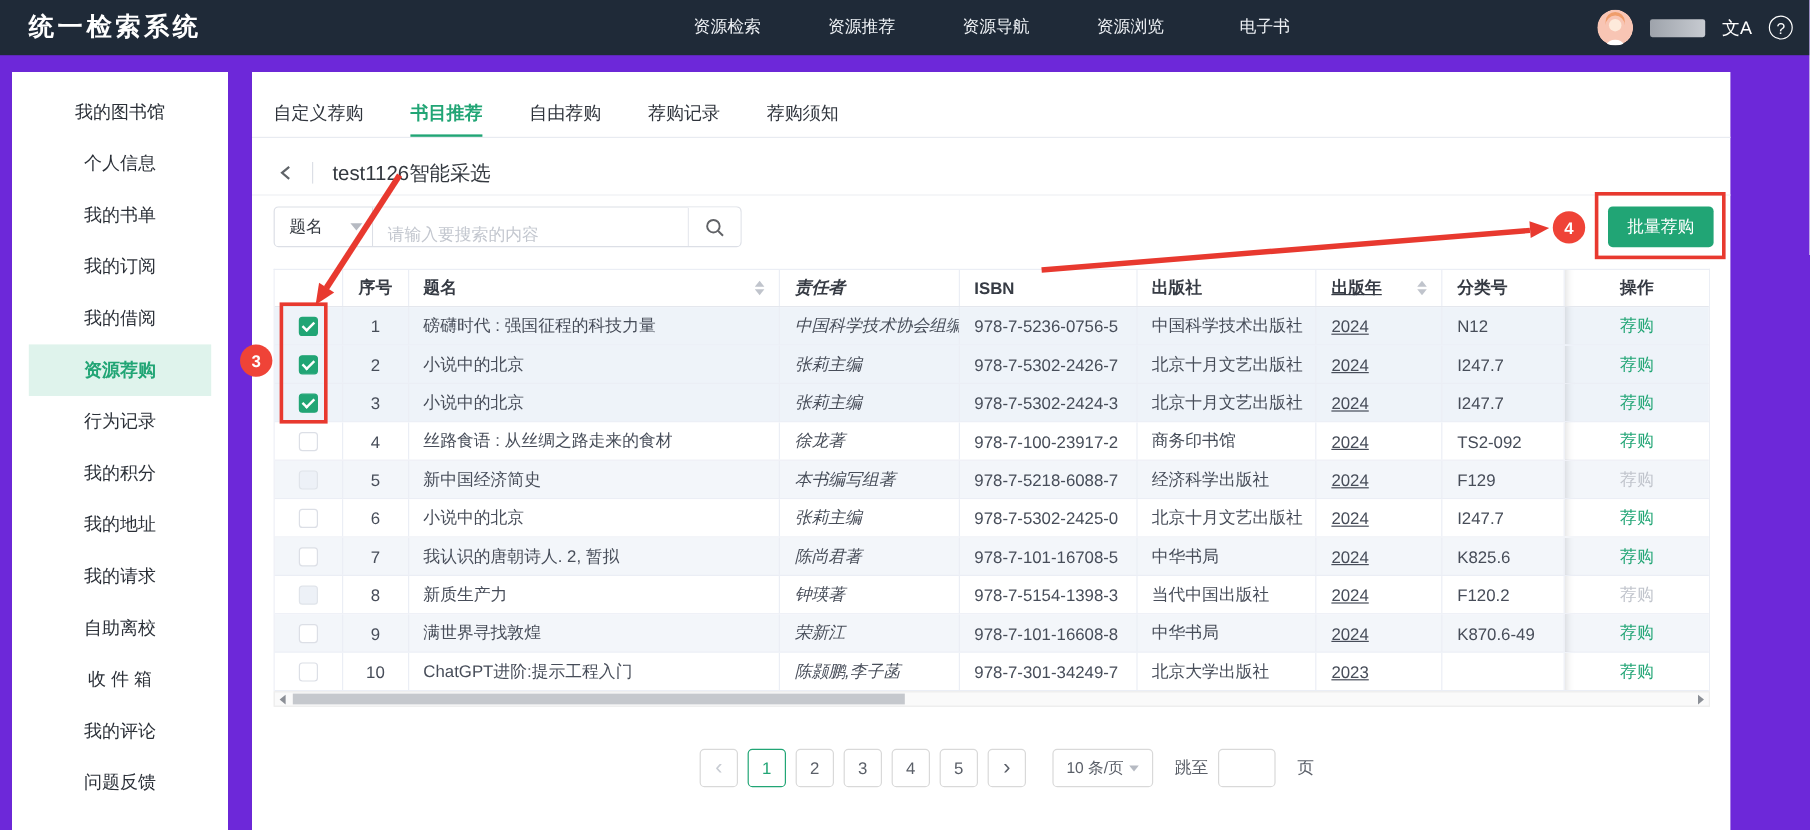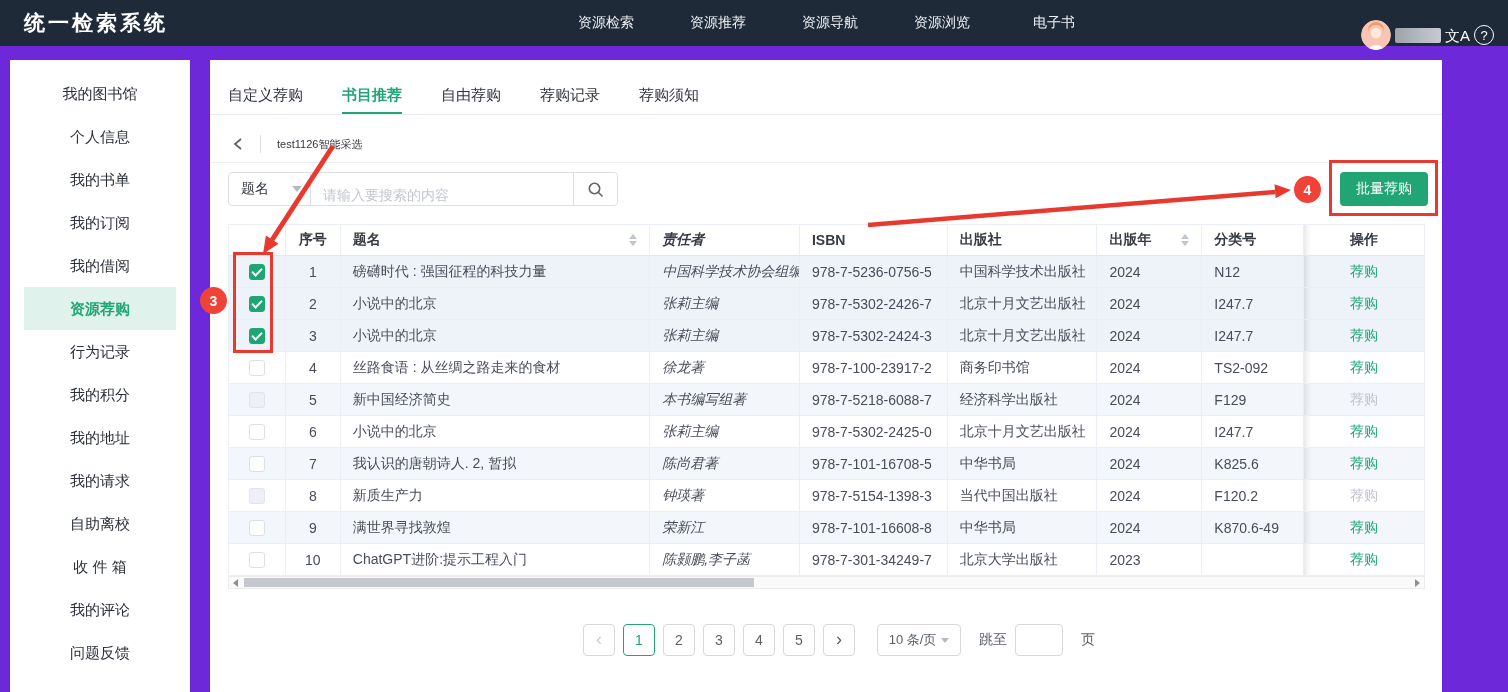--- a/index.html
+++ b/index.html
@@ -17,21 +17,21 @@
   *{margin:0;padding:0;box-sizing:border-box;}
   body{background:#dfe2e8;font-family:"Liberation Sans","DejaVu Sans",sans-serif;}
   .page{position:relative;width:1508px;height:692px;background:#6d28d9;overflow:hidden;}
 
   
   .navbar{position:absolute;left:0;top:0;width:1508px;height:46px;background:#1f2a38;}
   .nav-title{position:absolute;left:24px;top:0;height:46px;line-height:46px;color:#fff;
     font-size:21px;font-weight:bold;letter-spacing:3px;}
   .nav-menu{position:absolute;left:578px;top:0;height:46px;display:flex;gap:56px;align-items:center;}
   .nav-item{color:#eef1f5;font-size:14px;width:56px;text-align:center;cursor:pointer;white-space:nowrap;}
-  .nav-right{position:absolute;right:14px;top:12px;height:46px;display:flex;align-items:center;gap:4px;}
+  .nav-right{position:absolute;right:14px;top:0;height:46px;display:flex;align-items:center;gap:14px;}
   .avatar{width:30px;height:30px;border-radius:50%;overflow:hidden;flex:none;}
   .redacted{width:46px;height:15px;border-radius:2px;background:linear-gradient(90deg,#9ea3ab,#c7cbd1);}
   .translate{color:#fff;font-size:15px;line-height:1;cursor:pointer;}
   .help{width:20px;height:20px;border:1.5px solid #fff;border-radius:50%;color:#fff;font-size:13px;
     display:flex;align-items:center;justify-content:center;cursor:pointer;}
 
   
   .sidebar{position:absolute;left:10px;top:60px;width:180px;height:632px;background:#fff;
     box-shadow:0 1px 3px rgba(0,0,0,.05);padding-top:12px;}
   .sb-item{height:43px;line-height:43px;text-align:center;font-size:15px;color:#2b3038;
@@ -44,21 +44,21 @@
 
   .tabs-row{position:absolute;left:0;right:0;top:17px;height:38px;border-bottom:1px solid #e8ebf1;
     display:flex;gap:39px;padding-left:18px;}
   .tab{font-size:15px;color:#2f343c;line-height:36px;cursor:pointer;white-space:nowrap;}
   .tab.active{color:var(--green);font-weight:bold;border-bottom:2px solid var(--green);}
 
   .crumb-row{position:absolute;left:0;right:0;top:66px;height:37px;border-bottom:1px solid #eef0f4;
     display:flex;align-items:center;}
   .back-btn{margin-left:22px;cursor:pointer;display:flex;align-items:center;}
   .crumb-div{width:1px;height:18px;background:var(--border-dark);margin-left:16px;}
-  .crumb-title{margin-left:16px;font-size:11px;color:#33383f;}
+  .crumb-title{margin-left:16px;font-size:17px;color:#33383f;}
 
   .toolbar{position:absolute;left:0;right:0;top:112px;height:34px;}
   .search-group{position:absolute;left:18px;top:0;width:390px;height:34px;border:1px solid var(--border-dark);
     border-radius:4px;display:flex;align-items:stretch;background:#fff;}
   .sg-select{width:82px;border-right:1px solid var(--border-dark);display:flex;align-items:center;
     padding:0 8px 0 12px;gap:6px;cursor:pointer;}
   .sg-select span{font-size:14px;color:#33383f;flex:1;}
   .chev-dn{width:0;height:0;border-left:5px solid transparent;border-right:5px solid transparent;
     border-top:6px solid #b6bac2;}
   .sg-input{flex:1;border:none;outline:none;padding:0 12px;font-size:14px;color:#33383f;
@@ -78,21 +78,21 @@
   .cell{display:flex;align-items:center;padding:0 12px;font-size:14px;color:var(--txt);
     border-right:1px solid var(--border);overflow:hidden;white-space:nowrap;}
   .cell:last-child{border-right:none;}
   .thead .cell{font-weight:bold;color:#363b44;}
   .c-cb{width:57px;justify-content:center;padding:0;}
   .c-seq{width:55px;justify-content:center;padding:0;}
   .c-title{width:310px;}
   .c-author{width:150px;font-style:italic;}
   .c-isbn{width:148px;}
   .c-pub{width:150px;}
-  .c-year{width:105px;}
+  .c-year{width:105px;text-decoration:underline;}
   .c-class{width:102px;}
   .c-action{width:120px;justify-content:center;box-shadow:inset 8px 0 8px -8px rgba(0,0,0,.18);}
   .sort{display:inline-flex;flex-direction:column;gap:2px;margin-left:auto;}
   .sort i{display:block;width:0;height:0;border-left:4px solid transparent;border-right:4px solid transparent;}
   .sort .up{border-bottom:5px solid #c0c4cc;}
   .sort .dn{border-top:5px solid #c0c4cc;}
   .cb{width:16px;height:16px;border:1px solid var(--border-dark);border-radius:3px;background:#fff;
     display:inline-flex;align-items:center;justify-content:center;cursor:pointer;}
   .cb.checked{background:var(--green);border-color:var(--green);}
   .cb.checked::after{content:'';width:4px;height:8px;border-right:2px solid #fff;border-bottom:2px solid #fff;

